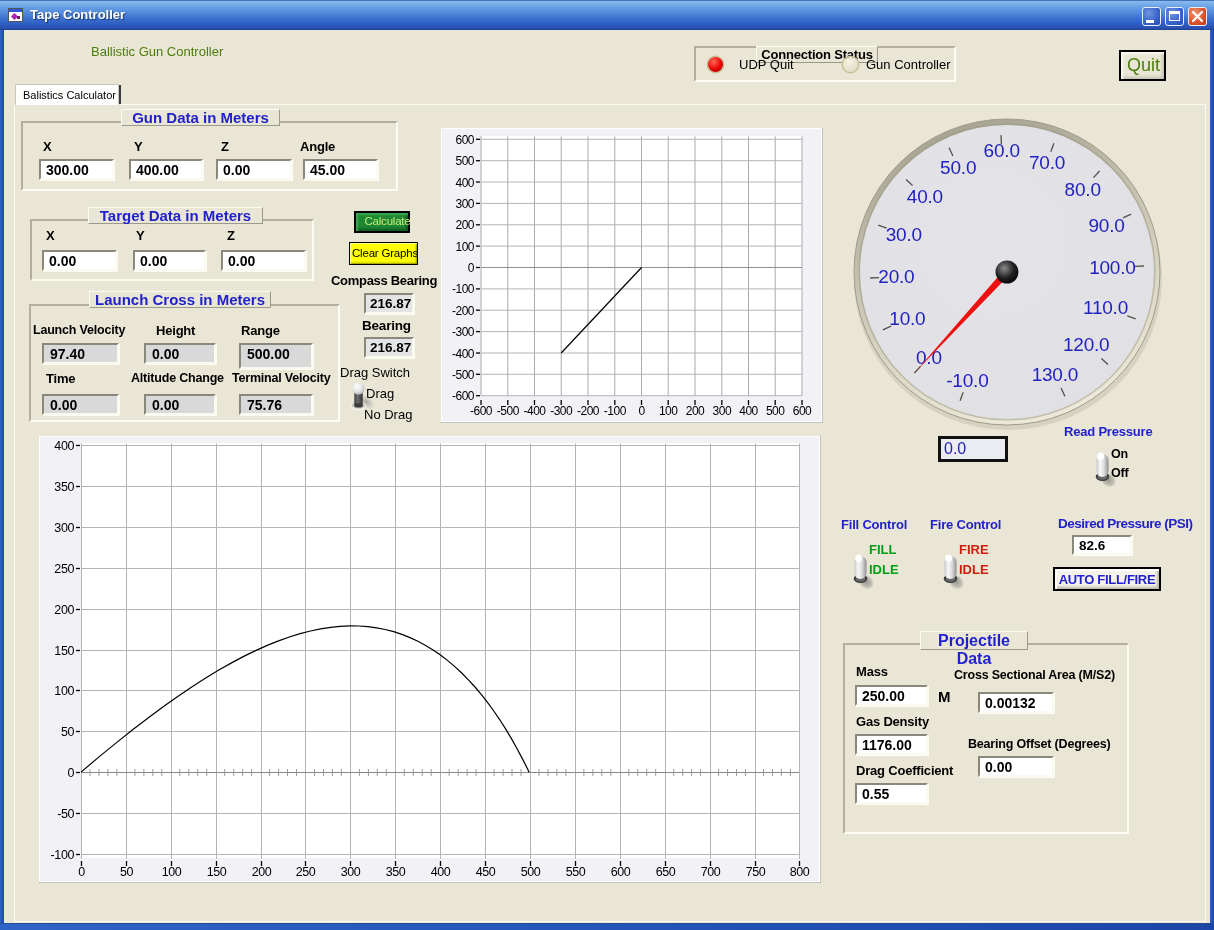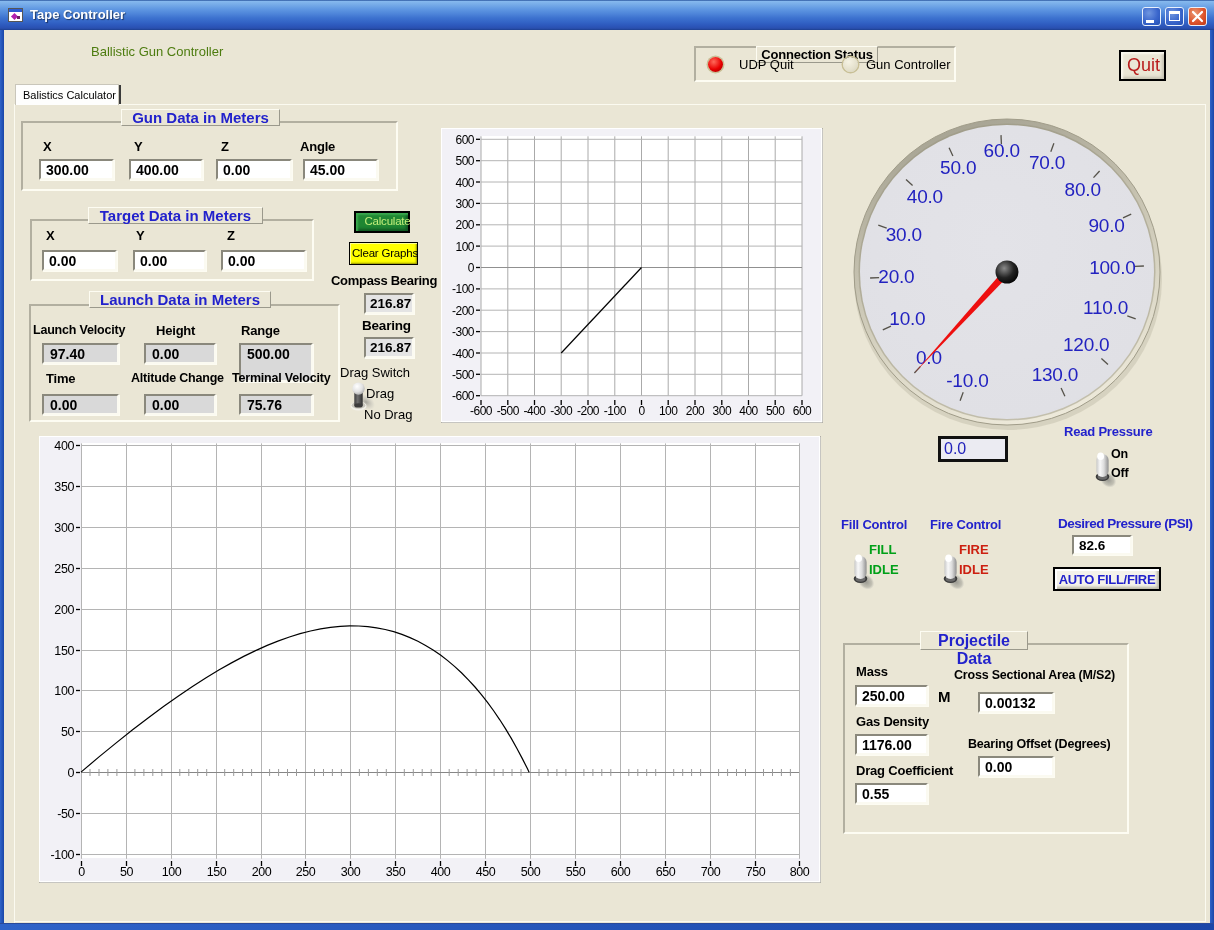--- a/index.html
+++ b/index.html
@@ -49,21 +49,21 @@
 <div class="abs" style="left:119px;top:85px;width:1.5px;height:20px;background:#3a3a3a"></div>
 <div class="abs" style="left:14px;top:104px;width:1192px;height:818px;border:1px solid #fbfaf0"></div>
 
 <div class="grp" style="left:694px;top:46px;width:262px;height:36px"></div>
 <div class="grplab" style="left:756px;top:46px;width:122px;height:17px;font-size:13px;line-height:15px;letter-spacing:-0.2px;color:#000">Connection Status</div>
 <div class="abs" style="left:708px;top:57px;width:15px;height:15px;border-radius:50%;background:radial-gradient(circle at 38% 32%,#ff6a5a,#e80000 55%,#8d0000 100%);box-shadow:0 0 0 1.5px #c8bf96"></div>
 <div class="rlbl" style="left:739px;top:57px">UDP Quit</div>
 <div class="abs" style="left:843px;top:57px;width:15px;height:15px;border-radius:50%;background:radial-gradient(circle at 38% 32%,#f6f3e4,#e4e0cc 60%,#d2ceb6 100%);box-shadow:0 0 0 1.5px #c8bf96"></div>
 <div class="rlbl" style="left:866px;top:57px">Gun Controller</div>
 <div class="abs" style="left:1119px;top:50px;width:47px;height:31px;background:#eae6d5;border:2px solid #000;box-shadow:inset 2px 2px 2px #fbf9ef,inset -2px -2px 3px #c5c2b2"></div>
-<div class="abs" style="left:1127px;top:55px;font-size:18px;color:#b91c1c">Quit</div>
+<div class="abs" style="left:1127px;top:55px;font-size:18px;color:#4d7c0f">Quit</div>
 
 <div class="grp" style="left:21px;top:121px;width:377px;height:70px"></div>
 <div class="grplab" style="left:121px;top:109px;width:159px;height:17px;line-height:16px">Gun Data in Meters</div>
 <div class="lbl" style="left:43px;top:139px">X</div>
 <div class="lbl" style="left:134px;top:139px">Y</div>
 <div class="lbl" style="left:221px;top:139px">Z</div>
 <div class="lbl" style="left:300px;top:139px">Angle</div>
 <div class="fld" style="left:39px;top:159px;width:75px;height:21px">300.00</div>
 <div class="fld" style="left:129px;top:159px;width:74px;height:21px">400.00</div>
 <div class="fld" style="left:216px;top:159px;width:76px;height:21px">0.00</div>
@@ -72,27 +72,27 @@
 <div class="grp" style="left:30px;top:219px;width:284px;height:62px"></div>
 <div class="grplab" style="left:88px;top:207px;width:175px;height:17px;line-height:16px">Target Data in Meters</div>
 <div class="lbl" style="left:46px;top:228px">X</div>
 <div class="lbl" style="left:136px;top:228px">Y</div>
 <div class="lbl" style="left:227px;top:228px">Z</div>
 <div class="fld" style="left:42px;top:250px;width:75px;height:21px">0.00</div>
 <div class="fld" style="left:133px;top:250px;width:73px;height:21px">0.00</div>
 <div class="fld" style="left:221px;top:250px;width:85px;height:21px">0.00</div>
 
 <div class="grp" style="left:29px;top:304px;width:311px;height:118px"></div>
-<div class="grplab" style="left:89px;top:291px;width:182px;height:17px;line-height:16px">Launch Data in Meters</div>
+<div class="grplab" style="left:89px;top:291px;width:182px;height:17px;line-height:16px">Launch Cross in Meters</div>
 <div class="lbl" style="left:33px;top:323px;font-size:12.5px">Launch Velocity</div>
 <div class="lbl" style="left:156px;top:323px">Height</div>
 <div class="lbl" style="left:241px;top:323px">Range</div>
 <div class="ofld" style="left:42px;top:343px;width:77px;height:21px">97.40</div>
 <div class="ofld" style="left:144px;top:343px;width:72px;height:21px">0.00</div>
-<div class="ofld" style="left:239px;top:343px;width:74px;height:39px">500.00</div>
+<div class="ofld" style="left:239px;top:343px;width:74px;height:26px">500.00</div>
 <div class="lbl" style="left:46px;top:371px">Time</div>
 <div class="lbl" style="left:131px;top:371px;font-size:12.5px">Altitude Change</div>
 <div class="lbl" style="left:232px;top:371px;font-size:12.5px">Terminal Velocity</div>
 <div class="ofld" style="left:42px;top:394px;width:77px;height:21px">0.00</div>
 <div class="ofld" style="left:144px;top:394px;width:72px;height:21px">0.00</div>
 <div class="ofld" style="left:239px;top:394px;width:74px;height:21px">75.76</div>
 
 <div class="abs" style="left:354px;top:211px;width:56px;height:22px;background:#1f8632;border:2px solid #000;box-shadow:inset 2px 2px 2px #3aa84e,inset -2px -2px 3px #0f5520"></div>
 <div class="abs" style="left:354px;top:215px;width:67px;text-align:center;font-size:11.5px;color:#c2ee7a;letter-spacing:-0.2px">Calculate</div>
 <div class="abs" style="left:349px;top:242px;width:69px;height:23px;background:#ffff00;border:1px solid #000;box-shadow:inset 1px 1px 0 #ffff90,inset -1px -1px 2px #909000"></div>

